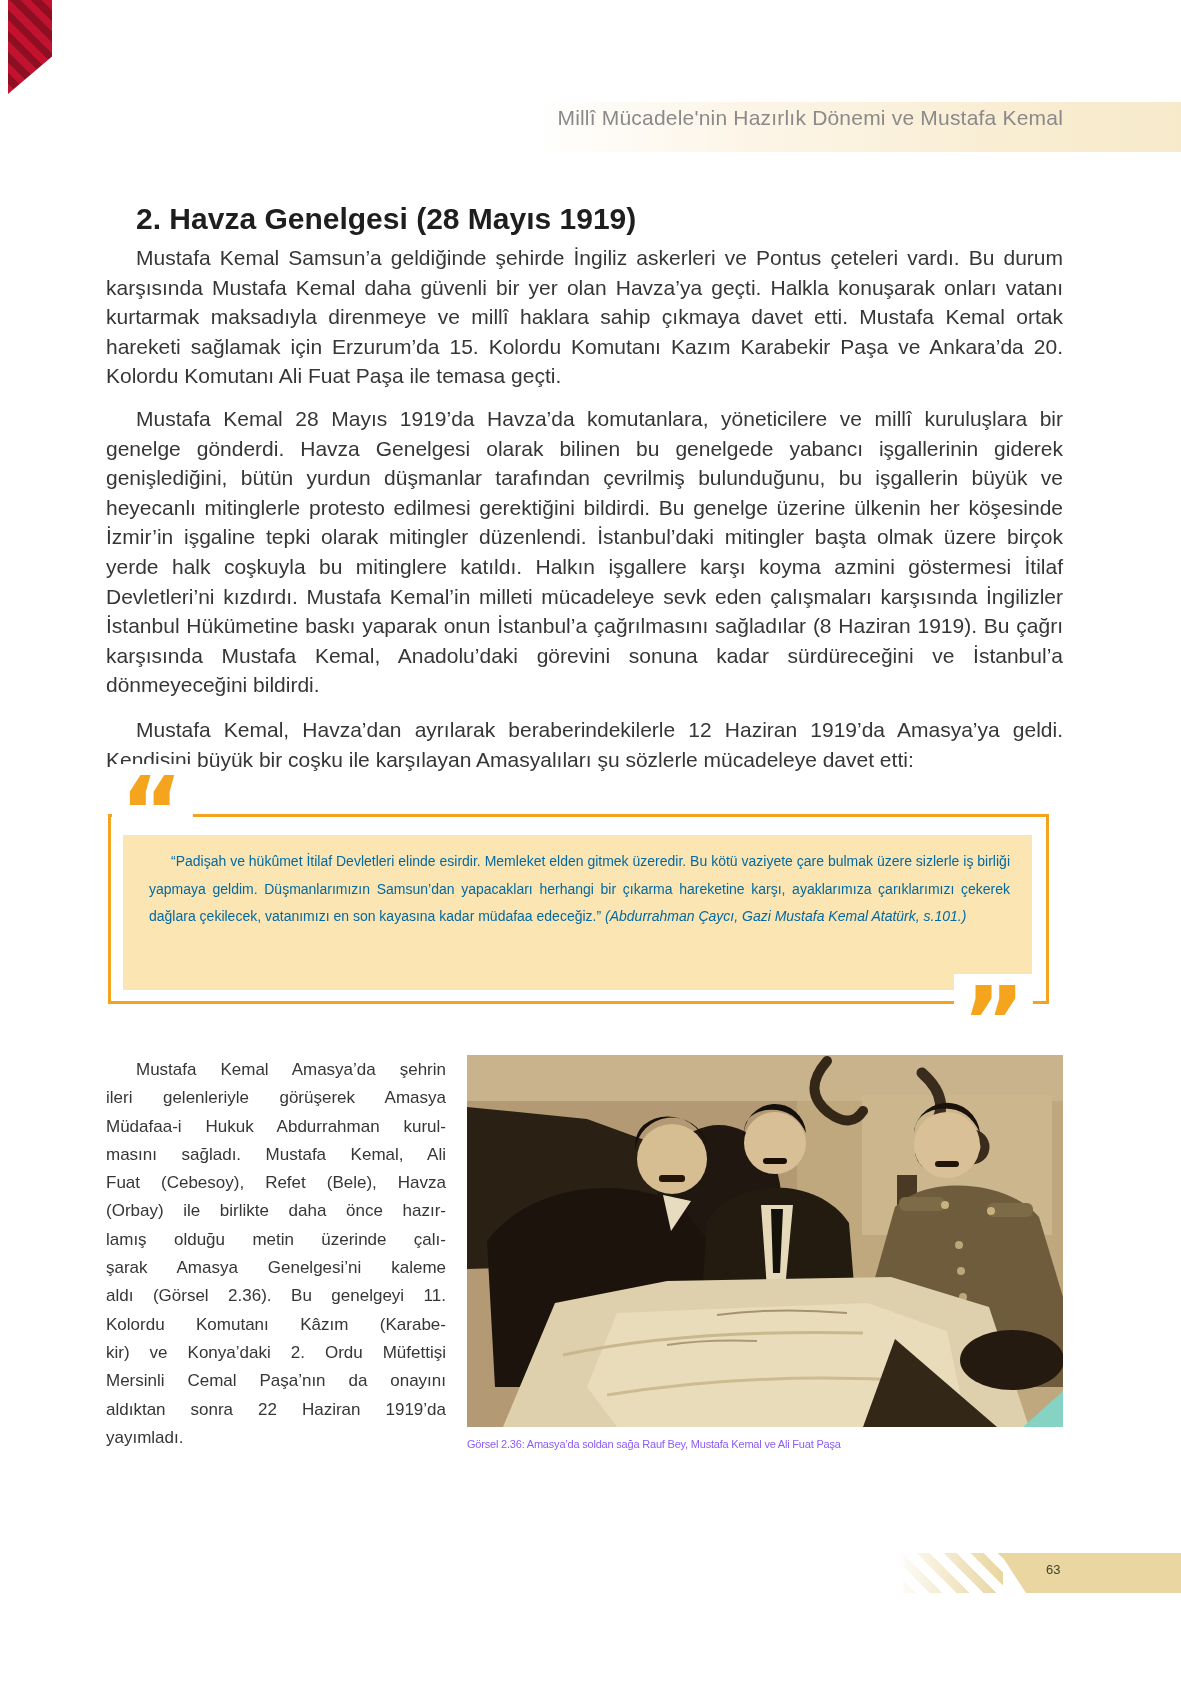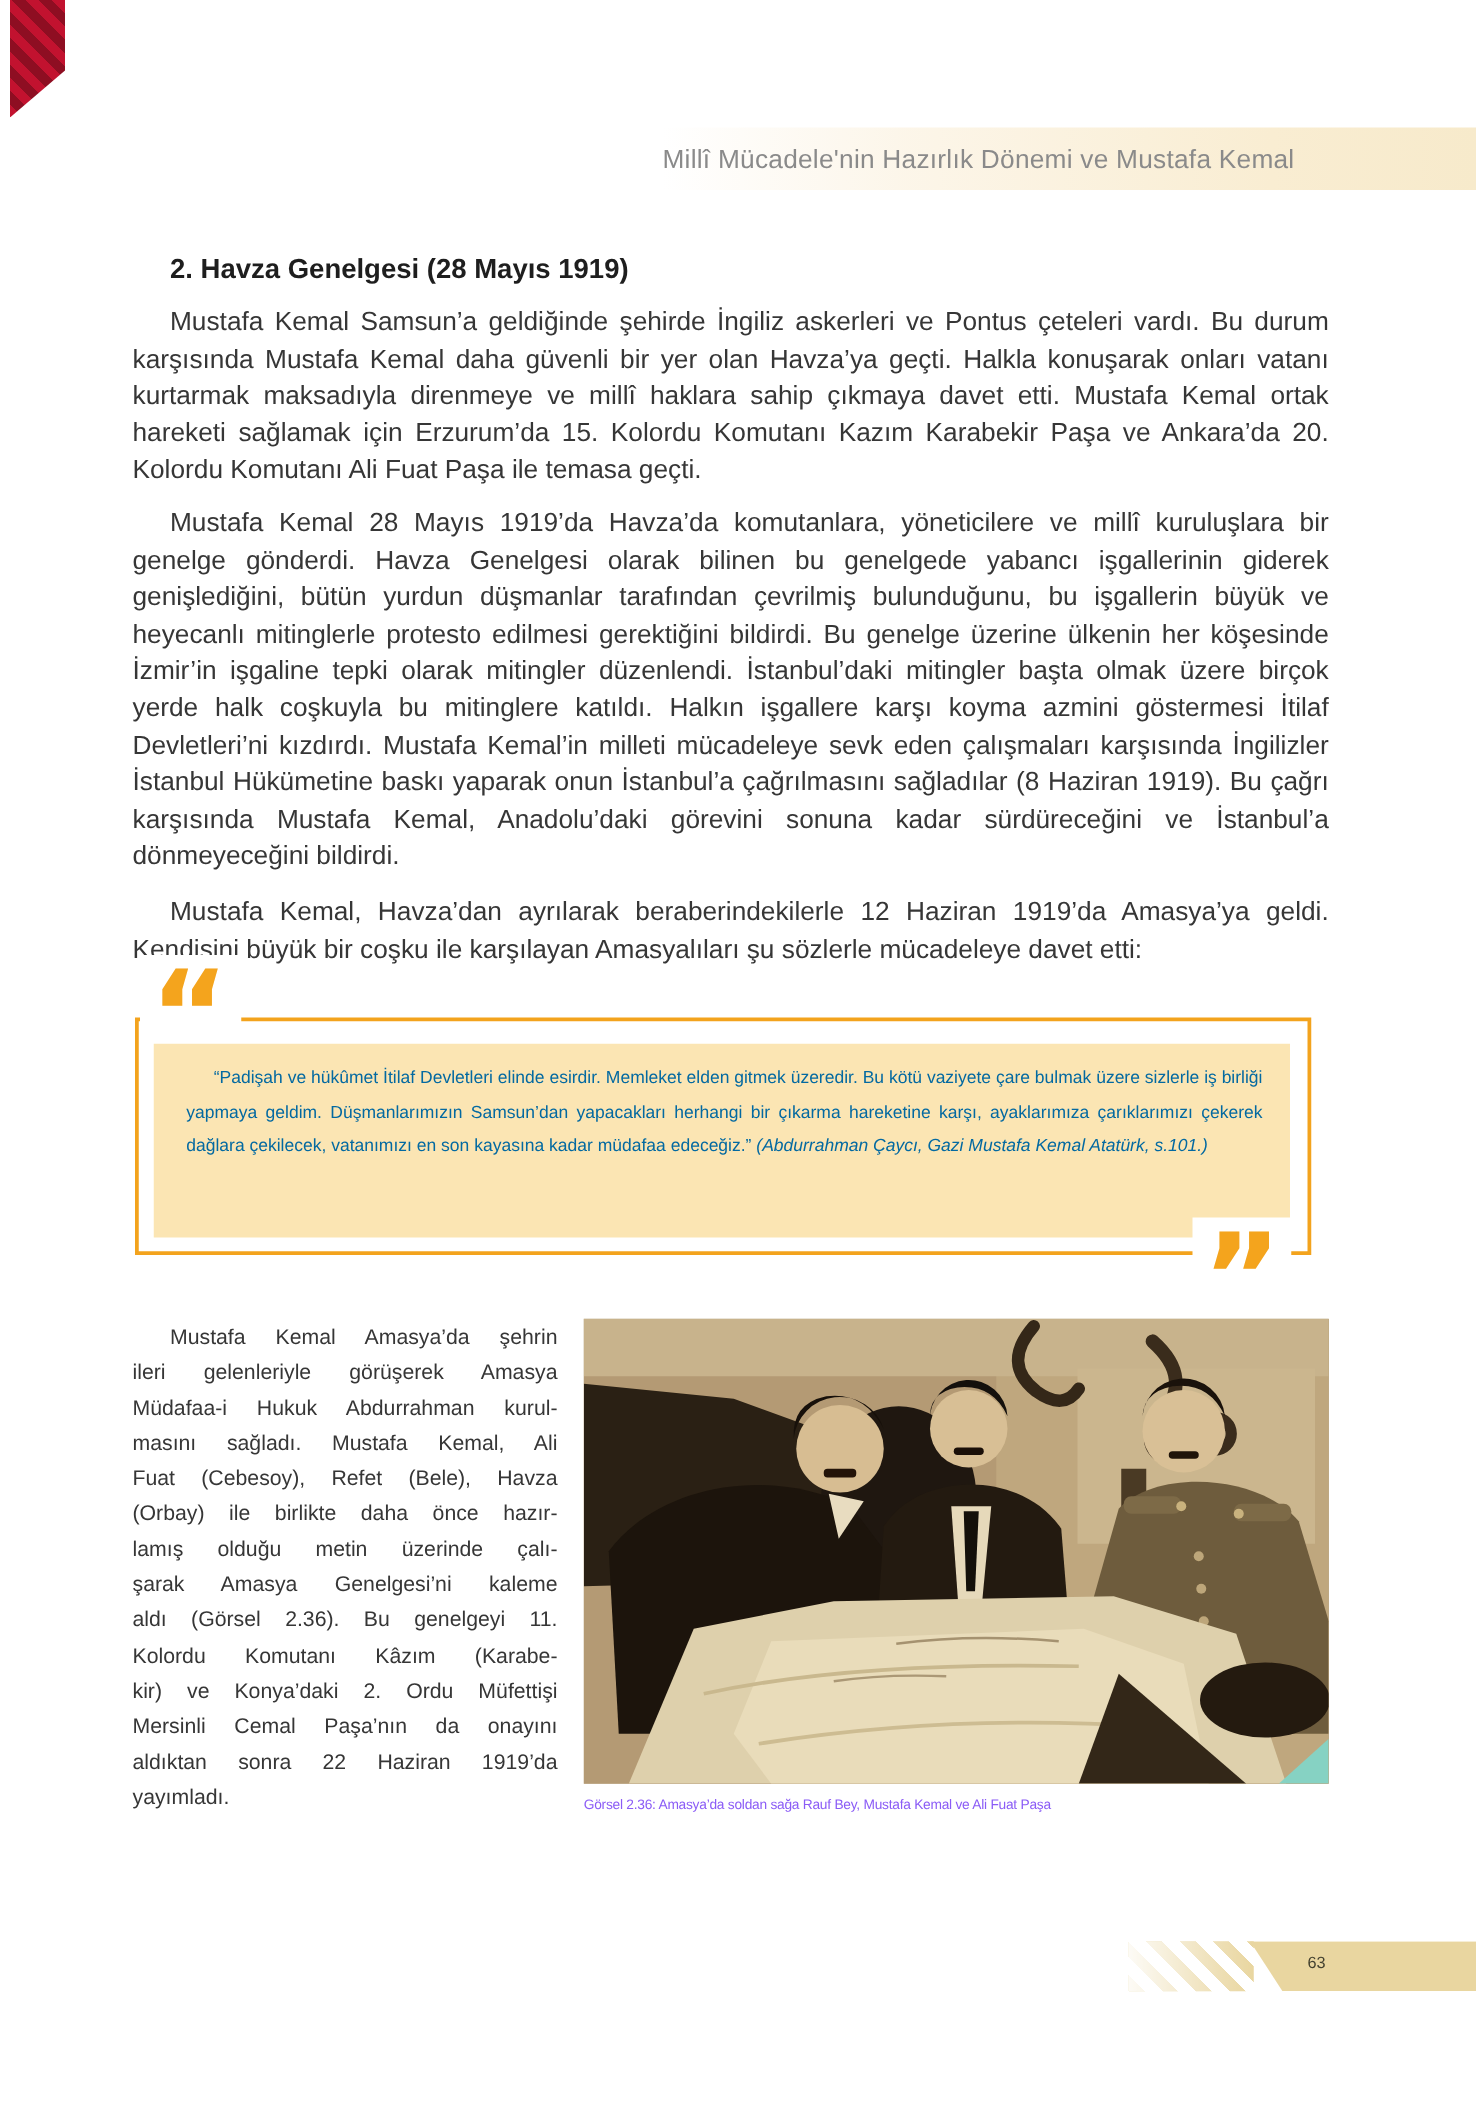--- a/index.html
+++ b/index.html
@@ -16,26 +16,26 @@
     position:absolute;left:8px;top:0;width:44px;height:94px;
     background:repeating-linear-gradient(45deg,#C2122F 0 7.5px,#8E0E22 7.5px 15px);
     clip-path:polygon(0 0,100% 0,100% 60%,0 100%);
   }
   
   .header-band{
     position:absolute;left:530px;right:0;top:102px;height:50px;
     background:linear-gradient(90deg,rgba(250,238,215,0) 0%,rgba(250,238,215,.55) 30%,#F9EDD2 75%,#F7EACB 100%);
   }
   .header-title{
-    display:block;padding:14px 118px 0 0;
+    display:block;text-align:right;padding:4px 118px 0 0;
     font-size:21px;color:#8a8a8a;letter-spacing:.2px;
   }
   
   .tblock{position:absolute;left:106px;width:957px;}
-  .heading{font-size:22px;font-weight:bold;color:#1e1e1e;text-indent:30px;}
+  .heading{font-size:30px;font-weight:bold;color:#1e1e1e;text-indent:30px;}
   .bodypar{
     font-size:21px;line-height:29.6px;text-align:justify;
     text-indent:30px;color:#363636;margin:0;
   }
   
   .quote-region{position:absolute;left:108px;top:780px;width:941px;height:250px;}
   .quote-border{
     position:absolute;left:0;right:0;top:34px;height:190px;
     border:3px solid #F3A31D;box-sizing:border-box;
   }

